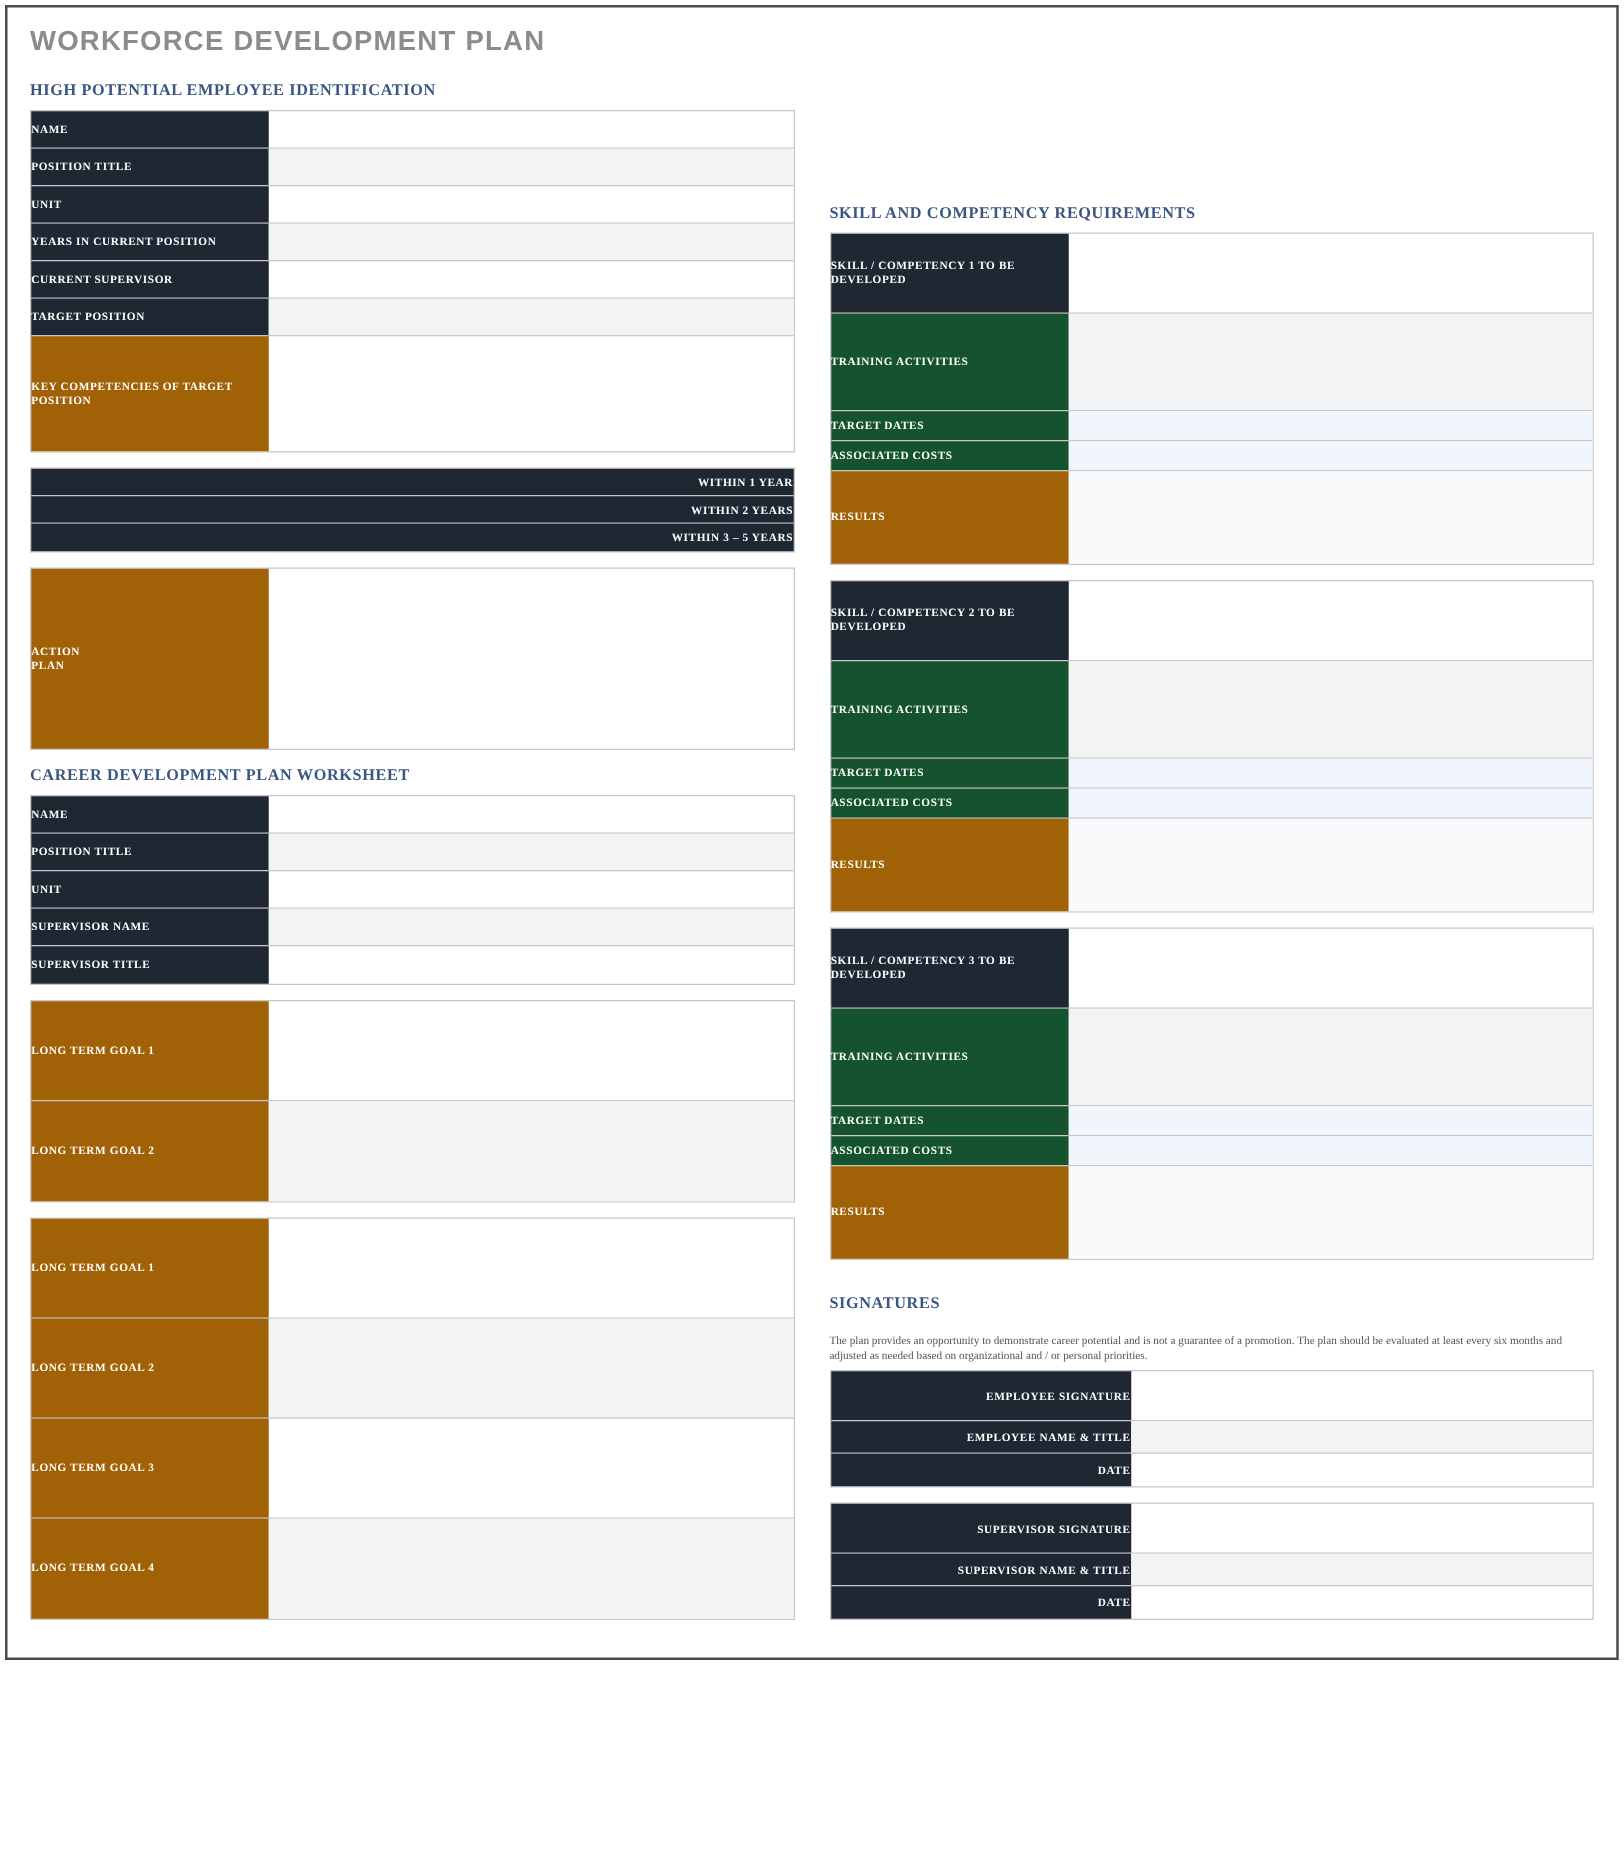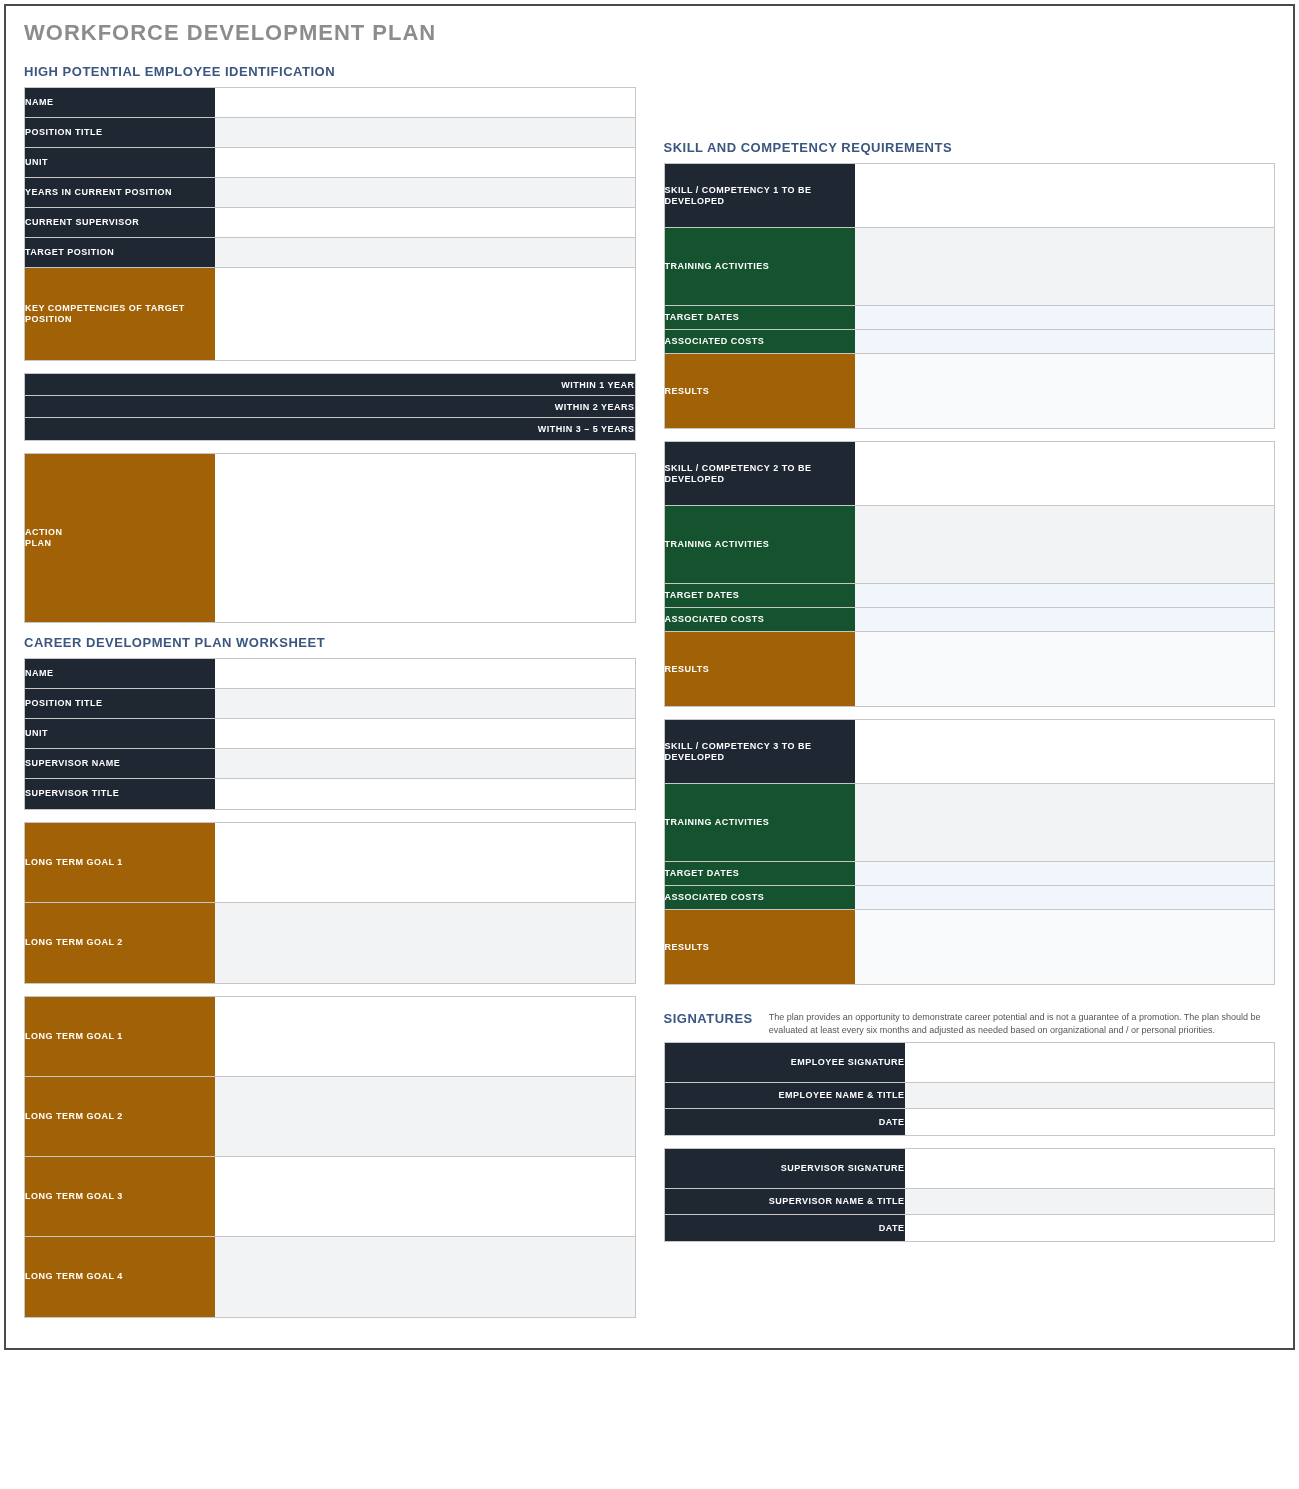--- a/index.html
+++ b/index.html
@@ -18,35 +18,37 @@
   .doc-title {
     font-size: 22px;
     font-weight: bold;
     letter-spacing: 1px;
     color: #8c8c8c;
     margin-bottom: 12px;
   }
   .columns {
     display: flex;
     gap: 28px;
-    align-items: center;
+    align-items: flex-end;
+    font-family: Liberation Serif, serif;
   }
   .col { flex: 1; min-width: 0; }
   .section-title {
     font-size: 13px;
     font-weight: bold;
     letter-spacing: 0.5px;
     color: #3b5680;
     margin: 6px 0 8px 0;
   }
   .sig-head {
     display: flex;
     gap: 16px;
     align-items: flex-start;
     margin: 26px 0 6px 0;
+    flex-direction: column;
   }
   .sig-head .section-title { margin: 0; flex: 0 0 auto; white-space: nowrap; }
   .sig-desc {
     font-size: 9px;
     line-height: 1.35;
     color: #555;
     flex: 1;
   }
   table.block {
     width: 100%;
@@ -68,21 +70,21 @@
     font-size: 9px;
     font-weight: bold;
     letter-spacing: 0.5px;
     padding: 7px 10px;
     line-height: 1.25;
   }
   td.lbl.h-row   { height: 30px; }
   td.lbl.h-tall  { height: 92px; }
   td.lbl.h-med   { height: 64px; }
   td.lbl.h-big   { height: 78px; }
-  td.lbl.h-act   { height: 168px; }
+  td.lbl.h-act   { height: 144px; }
   td.lbl.h-lg2   { height: 80px; }
   td.lbl.h-res   { height: 74px; }
 
   .bg-dark  { background: #1f2733; }
   .bg-slate { background: #a16207; }
   .bg-mid   { background: #14532d; }
 
   td.val {
     padding: 0 8px;
     font-size: 10px;

